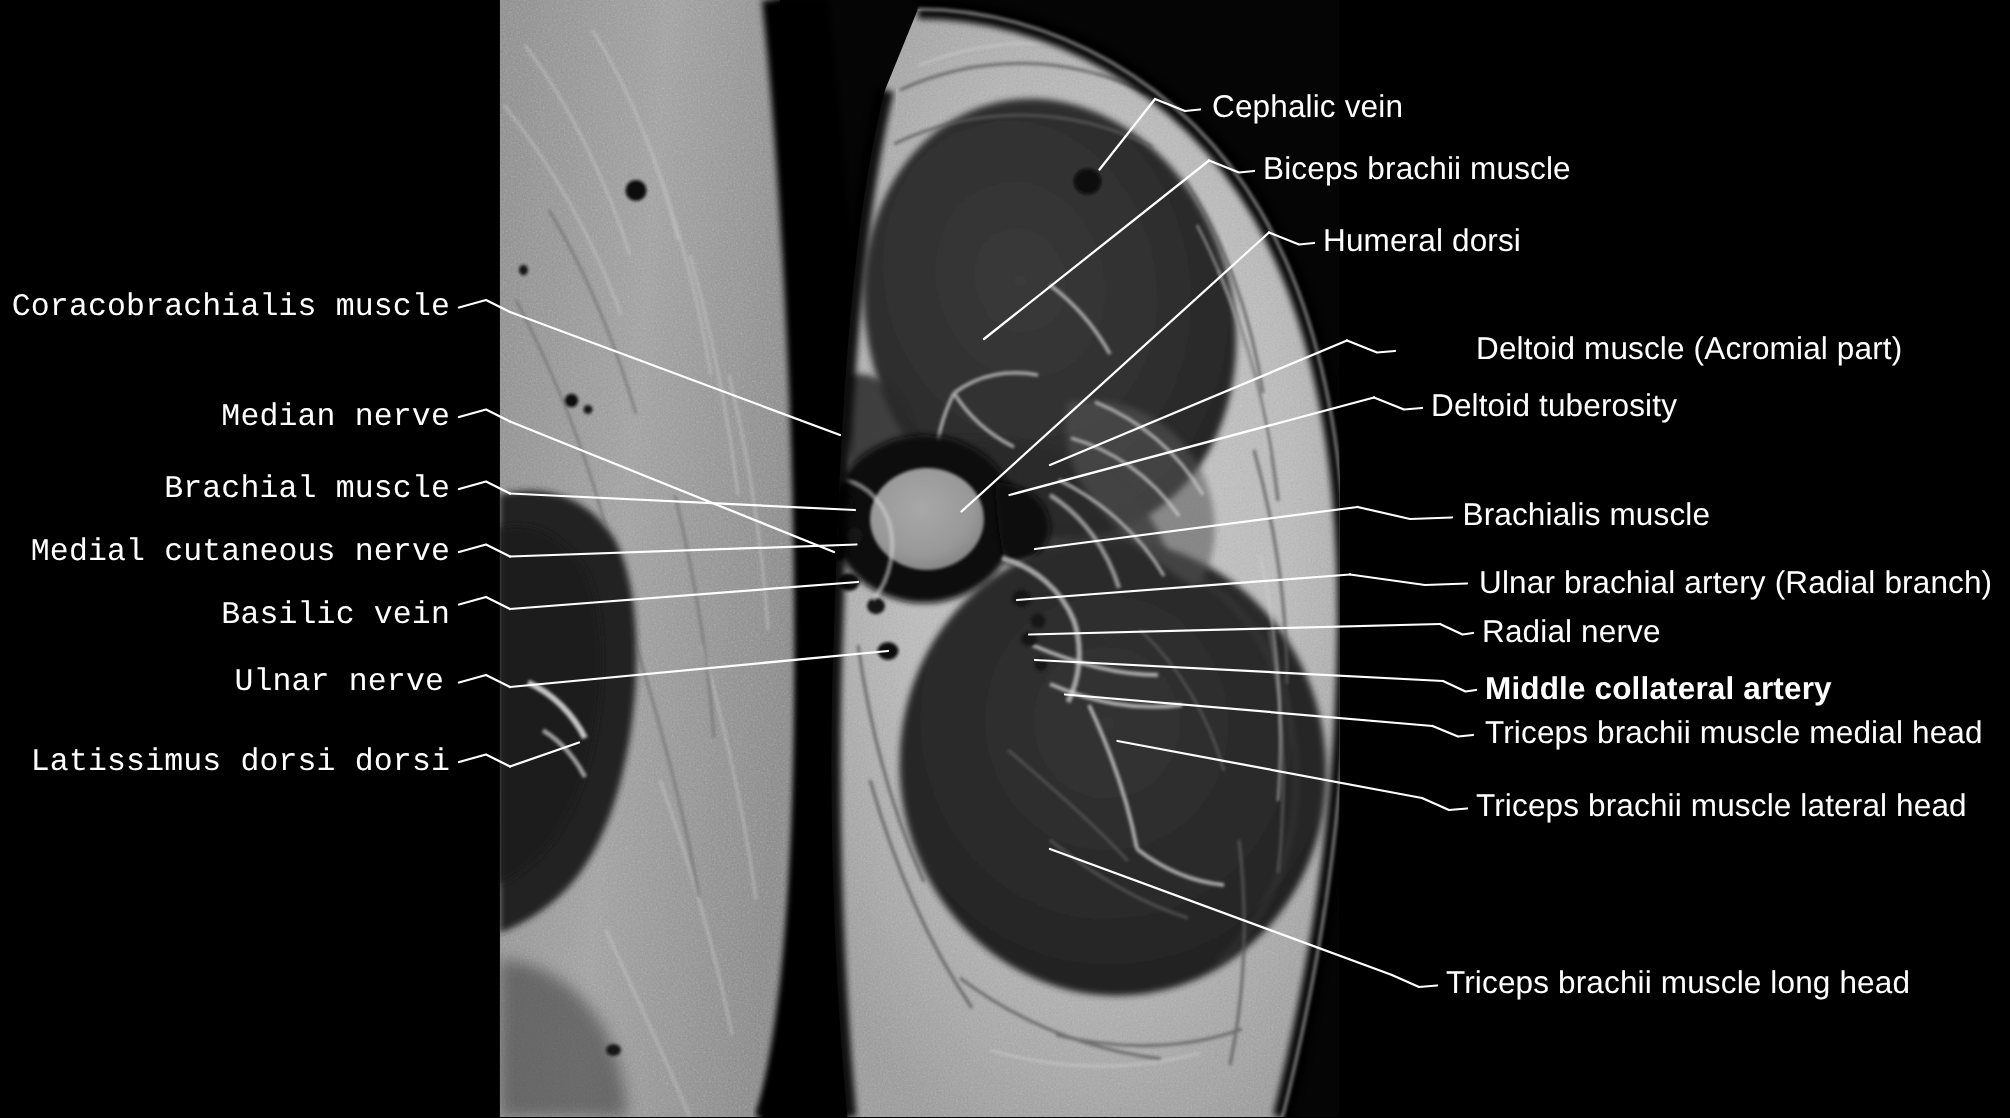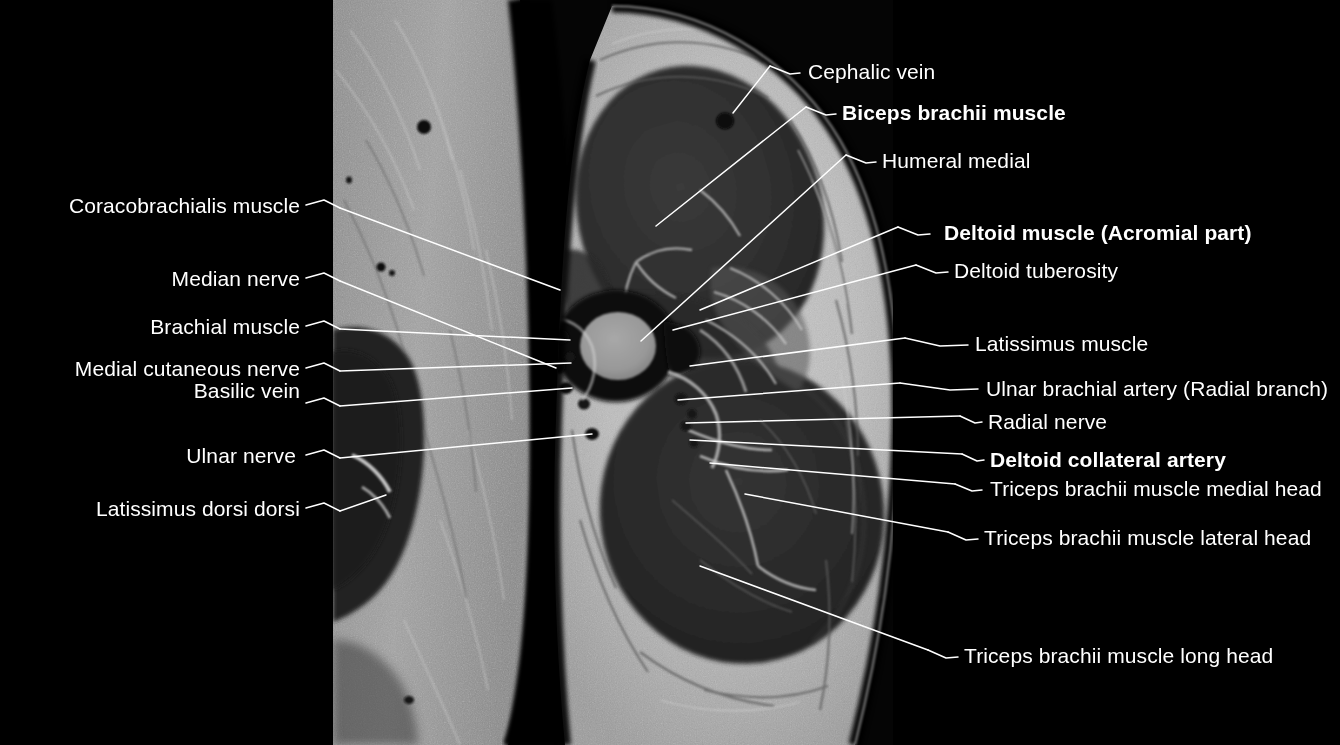--- a/index.html
+++ b/index.html
@@ -30,21 +30,21 @@
   .label-text {
     position: absolute;
     color: #ffffff;
     font-family: "Liberation Sans", sans-serif;
     font-size: 21px;
     line-height: 21px;
     white-space: nowrap;
     letter-spacing: 0.1px;
   }
   .label-text.bold { font-weight: bold; }
-  .label-text.anchor-right { text-align: left; }
+  .label-text.anchor-right { text-align: left; font-family: Liberation Mono, monospace; }
 </style>
 </head>
 <body>
 
 <div id="stage">
 
   <svg id="mri-svg" viewBox="0 0 1340 745">
     <defs>
 
       <filter id="mriGrain" x="-10%" y="-10%" width="120%" height="120%">
@@ -301,33 +301,33 @@
         <path d="M 340,406 L 572,388"></path>
         <path d="M 306,455 L 324,450 L 340,458"></path>
         <path d="M 340,458 L 592,434"></path>
         <path d="M 306,508 L 324,503 L 340,511"></path>
         <path d="M 340,511 L 386,495"></path>
       </g>
   </svg>
 
   <div id="label-layer">
       <div class="label-text" style="top: 61px; left: 808px;">Cephalic vein</div>
-      <div class="label-text" style="top: 102px; left: 842px; font-weight: bold;">Biceps brachii muscle</div>
-      <div class="label-text" style="top: 150px; left: 882px;">Humeral medial</div>
-      <div class="label-text" style="top: 222px; left: 944px; font-weight: bold;">Deltoid muscle (Acromial part)</div>
+      <div class="label-text" style="top: 102px; left: 842px;">Biceps brachii muscle</div>
+      <div class="label-text" style="top: 150px; left: 882px;">Humeral dorsi</div>
+      <div class="label-text" style="top: 222px; left: 984px;">Deltoid muscle (Acromial part)</div>
       <div class="label-text" style="top: 260px; left: 954px;">Deltoid tuberosity</div>
-      <div class="label-text" style="top: 333px; left: 975px;">Latissimus muscle</div>
+      <div class="label-text" style="top: 333px; left: 975px;">Brachialis muscle</div>
       <div class="label-text" style="top: 378px; left: 986px;">Ulnar brachial artery (Radial branch)</div>
       <div class="label-text" style="top: 411px; left: 988px;">Radial nerve</div>
-      <div class="label-text bold" style="top: 449px; left: 990px;">Deltoid collateral artery</div>
+      <div class="label-text bold" style="top: 449px; left: 990px;">Middle collateral artery</div>
       <div class="label-text" style="top: 478px; left: 990px;">Triceps brachii muscle medial head</div>
       <div class="label-text" style="top: 527px; left: 984px;">Triceps brachii muscle lateral head</div>
       <div class="label-text" style="top: 645px; left: 964px;">Triceps brachii muscle long head</div>
       <div class="label-text anchor-right" style="top: 195px; right: 1040px;">Coracobrachialis muscle</div>
       <div class="label-text anchor-right" style="top: 268px; right: 1040px;">Median nerve</div>
       <div class="label-text anchor-right" style="top: 316px; right: 1040px;">Brachial muscle</div>
       <div class="label-text anchor-right" style="top: 358px; right: 1040px;">Medial cutaneous nerve</div>
-      <div class="label-text anchor-right" style="top: 380px; right: 1040px;">Basilic vein</div>
+      <div class="label-text anchor-right" style="top: 400px; right: 1040px;">Basilic vein</div>
       <div class="label-text anchor-right" style="top: 445px; right: 1044px;">Ulnar nerve</div>
       <div class="label-text anchor-right" style="top: 498px; right: 1040px;">Latissimus dorsi dorsi</div>
     </div>
 
 </div>
 
 </body></html>

